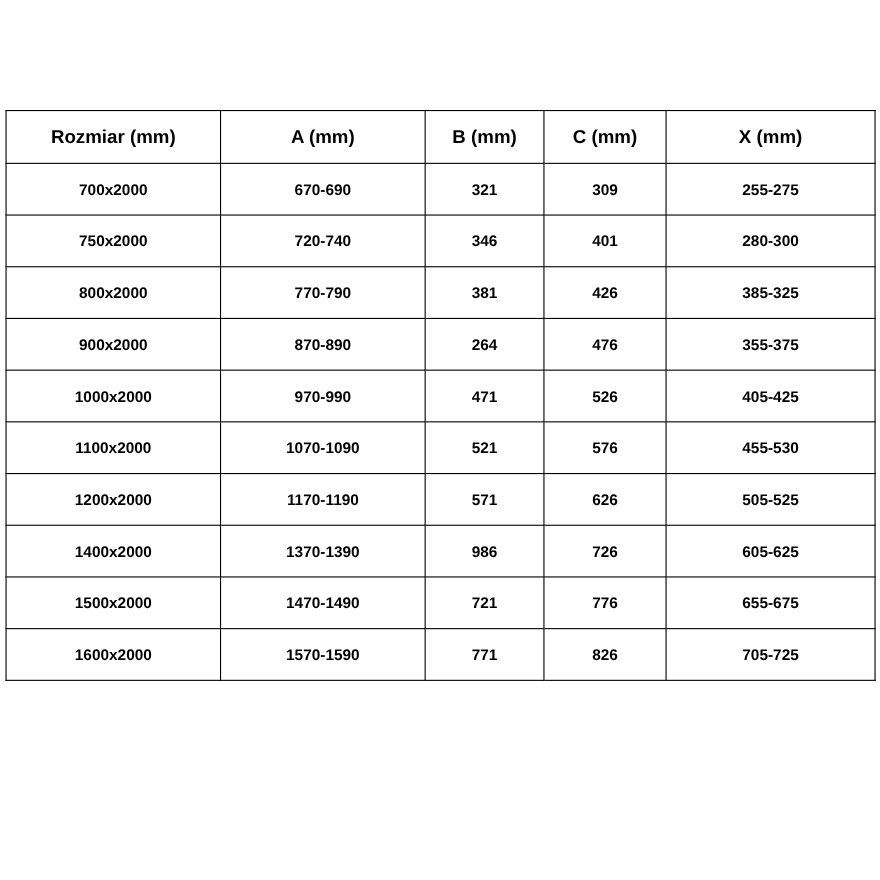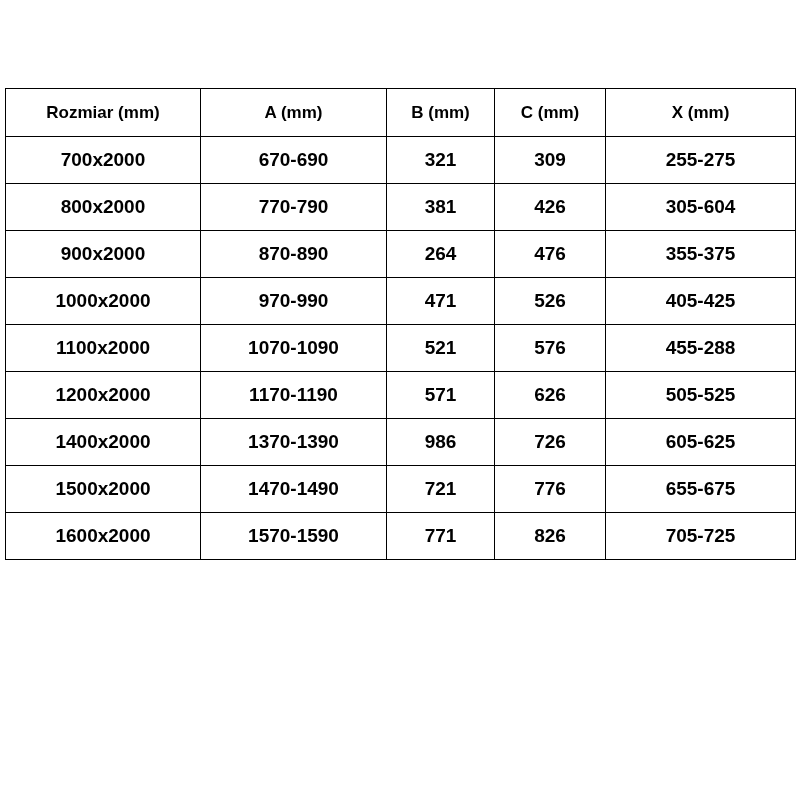--- a/index.html
+++ b/index.html
@@ -16,21 +16,21 @@
   }
   .page {
     position: relative;
     width: 800px;
     height: 800px;
     box-sizing: border-box;
   }
   .table-wrap {
     position: absolute;
     left: 5px;
-    top: 88px;
+    top: 100px;
     width: 790px;
   }
   table.size-table {
     border-collapse: collapse;
     width: 790px;
     table-layout: fixed;
   }
   table.size-table td,
   table.size-table th {
     border: 1px solid #000000;
@@ -42,21 +42,21 @@
     height: 46px;
     line-height: 46px;
     white-space: nowrap;
   }
   table.size-table th {
     font-size: 17px;
     height: 47px;
     line-height: 47px;
   }
   table.size-table td {
-    font-size: 19px;
+    font-size: 14px;
   }
   
   col.c0 { width: 195px; }
   col.c1 { width: 186px; }
   col.c2 { width: 108px; }
   col.c3 { width: 111px; }
   col.c4 { width: 190px; }
 </style>
 </head>
 <body>
@@ -82,46 +82,53 @@
       </thead>
       <tbody>
         <tr>
           <td>700x2000</td>
           <td>670-690</td>
           <td>321</td>
           <td>309</td>
           <td>255-275</td>
         </tr>
         <tr>
+          <td>750x2000</td>
+          <td>720-740</td>
+          <td>346</td>
+          <td>401</td>
+          <td>280-300</td>
+        </tr>
+        <tr>
           <td>800x2000</td>
           <td>770-790</td>
           <td>381</td>
           <td>426</td>
-          <td>305-604</td>
+          <td>385-325</td>
         </tr>
         <tr>
           <td>900x2000</td>
           <td>870-890</td>
           <td>264</td>
           <td>476</td>
           <td>355-375</td>
         </tr>
         <tr>
           <td>1000x2000</td>
           <td>970-990</td>
           <td>471</td>
           <td>526</td>
           <td>405-425</td>
         </tr>
         <tr>
           <td>1100x2000</td>
           <td>1070-1090</td>
           <td>521</td>
           <td>576</td>
-          <td>455-288</td>
+          <td>455-530</td>
         </tr>
         <tr>
           <td>1200x2000</td>
           <td>1170-1190</td>
           <td>571</td>
           <td>626</td>
           <td>505-525</td>
         </tr>
         <tr>
           <td>1400x2000</td>

